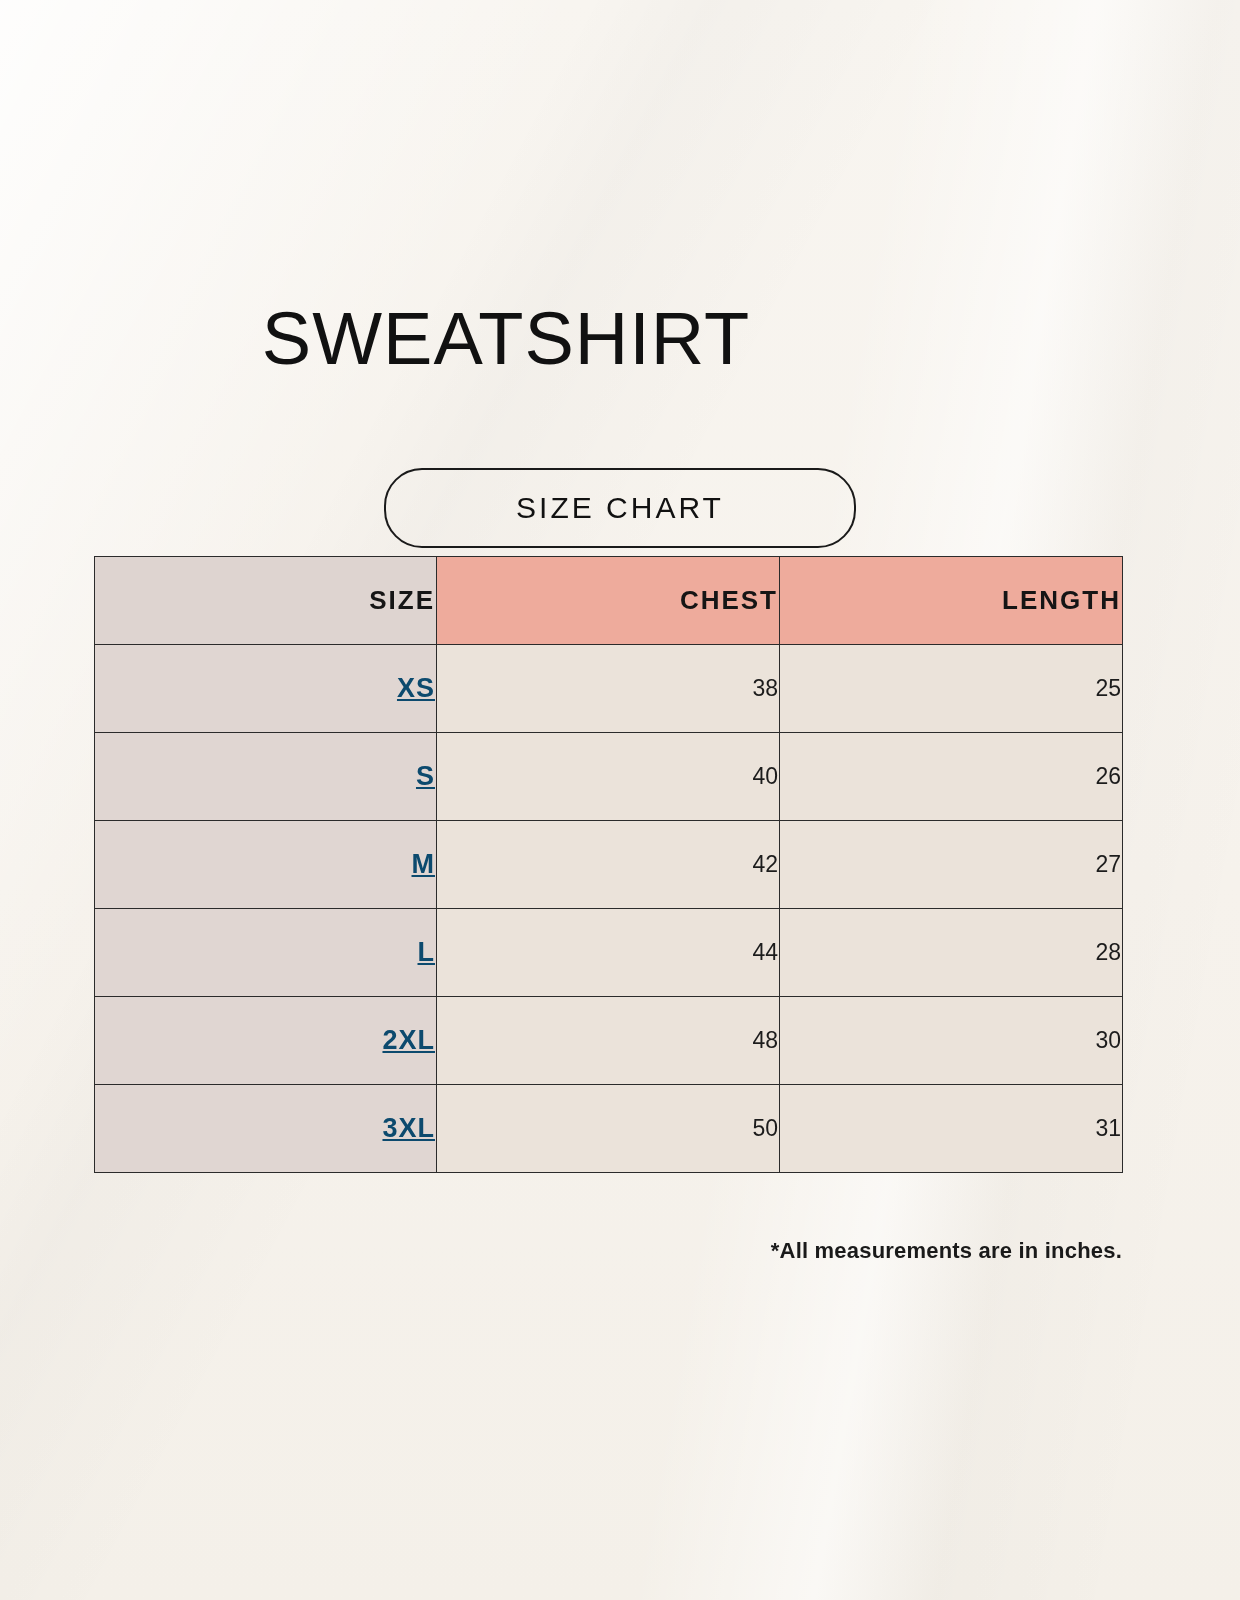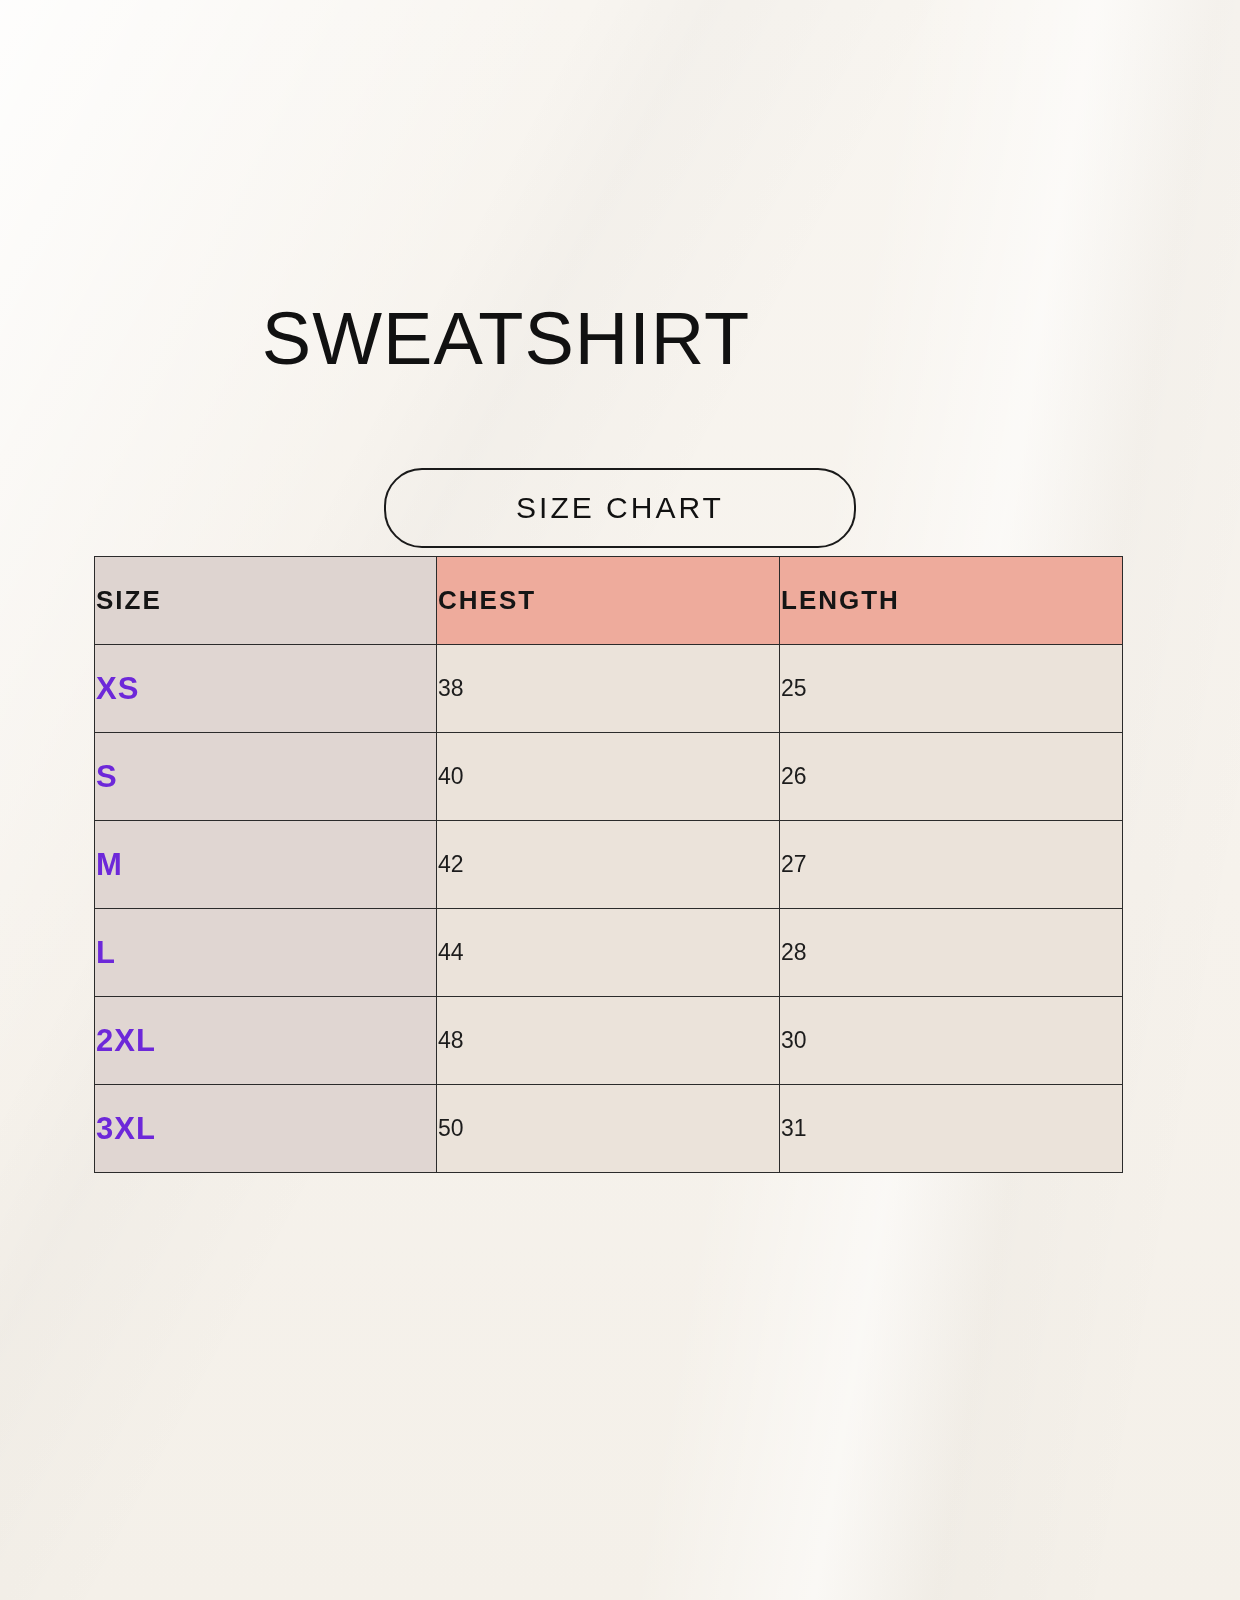--- a/index.html
+++ b/index.html
@@ -67,21 +67,21 @@
     top: 556px;
     left: 94px;
     width: 1028px;
     border-collapse: collapse;
     table-layout: fixed;
   }
   table.size-table th,
   table.size-table td {
     border: 1px solid #2b2b2b;
     height: 85px;
-    text-align: left;
+    text-align: right;
     vertical-align: middle;
   }
   col.c-size { width: 342px; }
   col.c-chest { width: 343px; }
   col.c-length { width: 343px; }
 
   th.h-size {
     background: #ded4d0;
     font-size: 26px;
     font-weight: bold;
@@ -91,24 +91,25 @@
   th.h-chest, th.h-length {
     background: #eeab9c;
     font-size: 26px;
     font-weight: bold;
     letter-spacing: 2px;
     color: #151515;
     margin-left: 8px;
   }
   td.cell-size {
     background: #e0d6d2;
-    font-size: 31px;
+    font-size: 27px;
     font-weight: bold;
     letter-spacing: 1px;
-    color: #6d28d9;
+    color: #0c4a6e;
+    text-decoration: underline;
   }
   td.cell-val {
     background: #ebe3da;
     font-size: 23px;
     font-weight: 400;
     color: #1c1c1c;
   }
   .footnote {
     position: absolute;
     top: 1238px;
@@ -173,13 +174,14 @@
         <td class="cell-val">30</td>
       </tr>
       <tr>
         <td class="cell-size">3XL</td>
         <td class="cell-val">50</td>
         <td class="cell-val">31</td>
       </tr>
     </tbody>
   </table>
 
+  <div class="footnote">*All measurements are in inches.</div>
 </div>
 
 </body></html>

